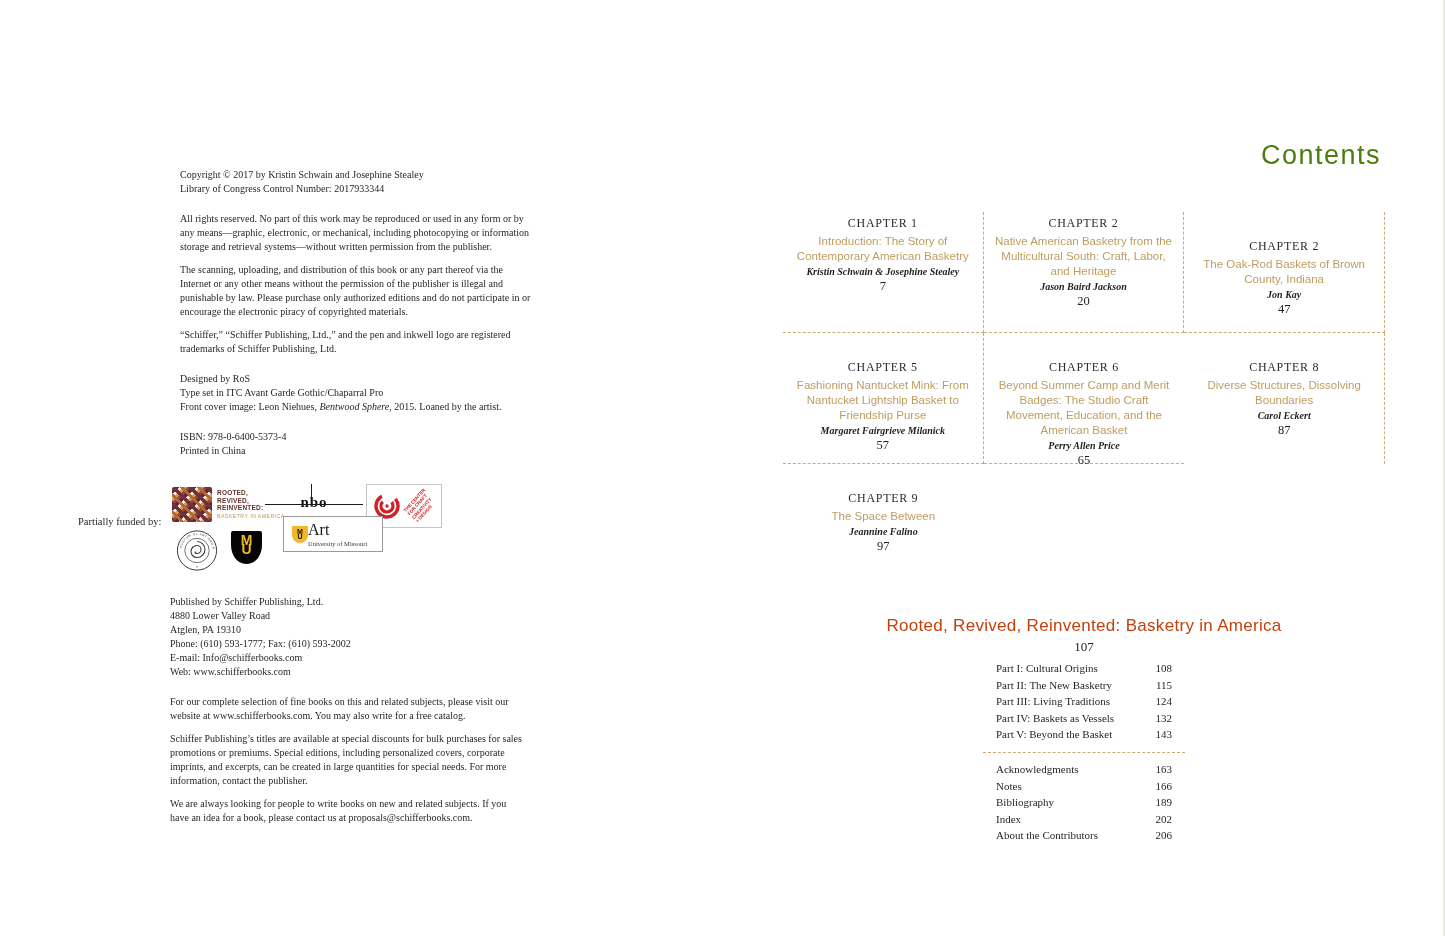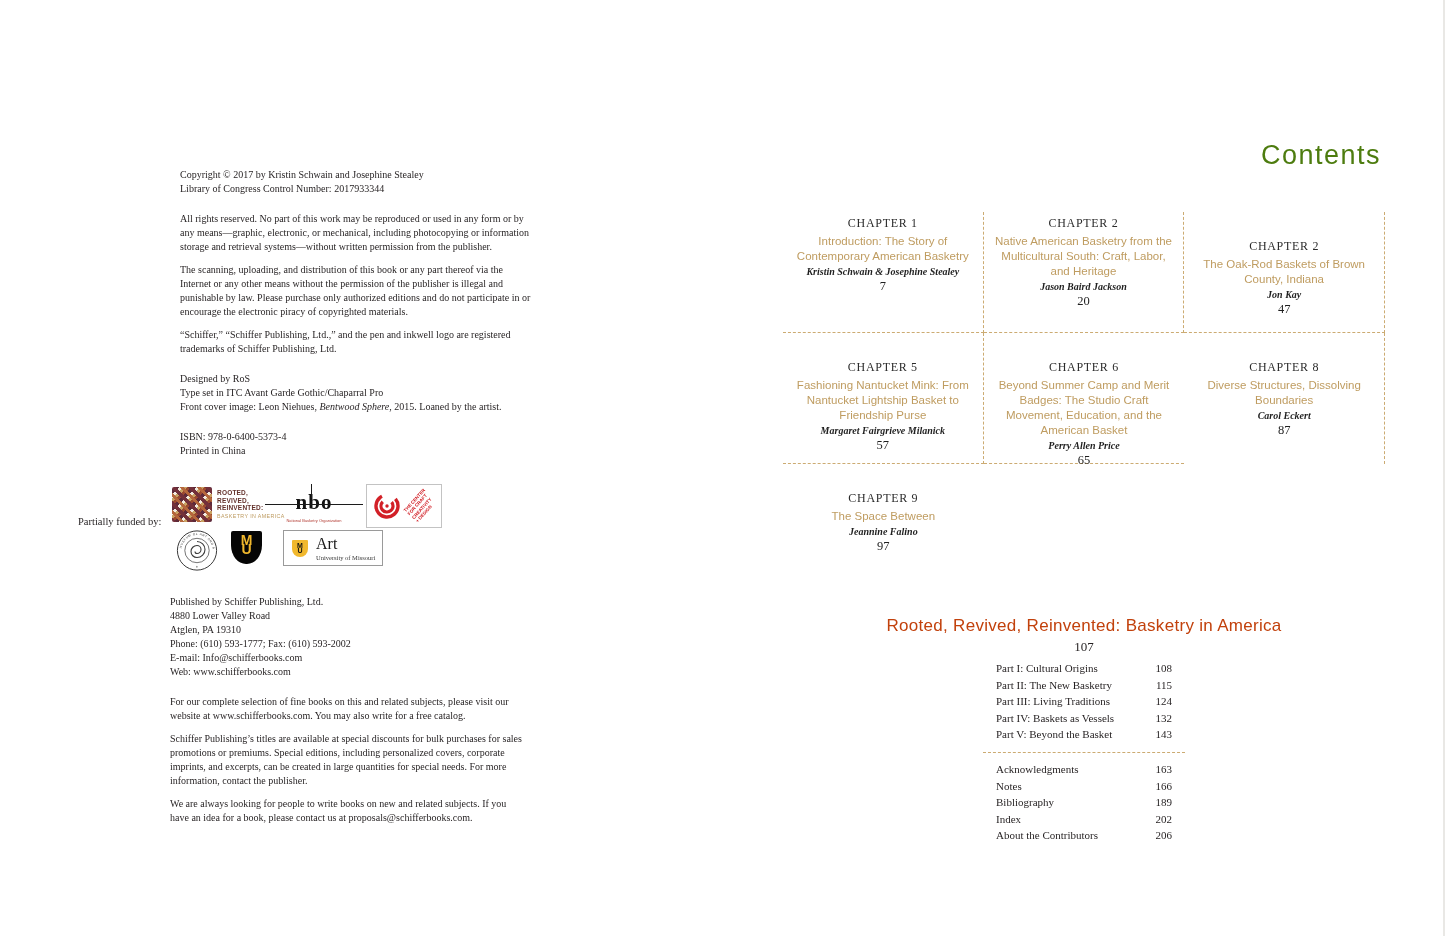--- a/index.html
+++ b/index.html
@@ -27,37 +27,37 @@
     width:40px;height:35px;border-radius:2px;
     background:
       repeating-linear-gradient(45deg,#73303a 0 3px,rgba(255,255,255,0) 3px 6px,#b5673c 6px 9px,rgba(255,255,255,0) 9px 12px),
       repeating-linear-gradient(-45deg,#5e2a3a 0 3px,#9c4a2f 3px 6px,#c9a263 6px 9px,#f2ece0 9px 12px);
   }
   .rrr-text{font-family:"Liberation Sans",sans-serif;padding-top:2px;}
   .rrr-line{font-size:6.5px;font-weight:bold;color:#63302a;line-height:7.5px;letter-spacing:.2px;}
   .rrr-sub{font-size:5.3px;color:#bd9a5f;letter-spacing:.4px;margin-top:1.5px;}
 
   .nbo-logo{left:281px;top:492px;width:66px;height:30px;}
-  .nbo-text{font-family:"Liberation Serif",serif;font-weight:bold;font-size:21px;line-height:21px;letter-spacing:1px;color:#121212;text-align:center;}
+  .nbo-text{font-family:"Liberation Serif",serif;font-weight:bold;font-size:15px;line-height:21px;letter-spacing:1px;color:#121212;text-align:center;}
   .nbo-line{position:absolute;left:-16px;right:-16px;top:12px;height:1.3px;background:#1c1c1c;}
   .nbo-vline{position:absolute;left:30px;top:-8px;width:1.3px;height:14px;background:#1c1c1c;}
   .nbo-sub{position:absolute;left:50%;transform:translateX(-50%);bottom:-1px;font-family:"Liberation Sans",sans-serif;font-size:4px;color:#b23a31;white-space:nowrap;}
 
   .craft-logo{left:366px;top:484px;width:76px;height:44px;border:1px solid #c3c3c3;background:#fff;
     display:flex;align-items:center;justify-content:space-around;padding:0 3px;box-sizing:border-box;}
   .craft-text{font-family:"Liberation Sans",sans-serif;font-size:4.6px;line-height:5.4px;font-weight:bold;color:#d22027;transform:rotate(-48deg);white-space:nowrap;text-align:left;}
 
   .seal-logo{left:176px;top:530px;}
   .mu-shield{left:231px;top:531px;width:31px;height:33px;background:#050505;border-radius:2px 2px 15px 15px / 2px 2px 19px 19px;position:absolute;}
   .mu-shield span{position:absolute;left:0;right:0;text-align:center;font-family:"Liberation Sans",sans-serif;font-weight:bold;color:#f1b82d;font-size:14px;line-height:14px;}
   .mu-shield .mu-m{top:2px;}
   .mu-shield .mu-u{top:11px;}
 
-  .art-logo{left:283px;top:530px;width:100px;height:36px;border:1px solid #9a9a9a;background:#fff;
-    display:flex;align-items:center;gap:8px;padding:0 0 0 8px;box-sizing:border-box;}
+  .art-logo{left:283px;top:516px;width:100px;height:36px;border:1px solid #9a9a9a;background:#fff;
+    display:flex;align-items:center;padding:0 0 0 8px;box-sizing:border-box;}
   .mu-shield-sm{width:16px;height:17px;background:#f1b82d;border-radius:1px 1px 8px 8px;position:relative;flex:none;}
   .mu-shield-sm span{position:absolute;left:0;right:0;text-align:center;font-family:"Liberation Sans",sans-serif;font-weight:bold;color:#111;font-size:7px;line-height:7px;}
   .mu-shield-sm .mu-m{top:2px;}
   .mu-shield-sm .mu-u{top:7px;}
   .art-title{font-size:16px;line-height:16px;color:#1a1a1a;}
   .art-sub{font-size:6.5px;color:#3a3a3a;margin-top:2px;}
 
   
   .contents-title{position:absolute;right:64px;top:140px;font-family:"Liberation Sans",sans-serif;
     font-size:27px;font-weight:400;letter-spacing:1.5px;color:#4d7c0f;}

